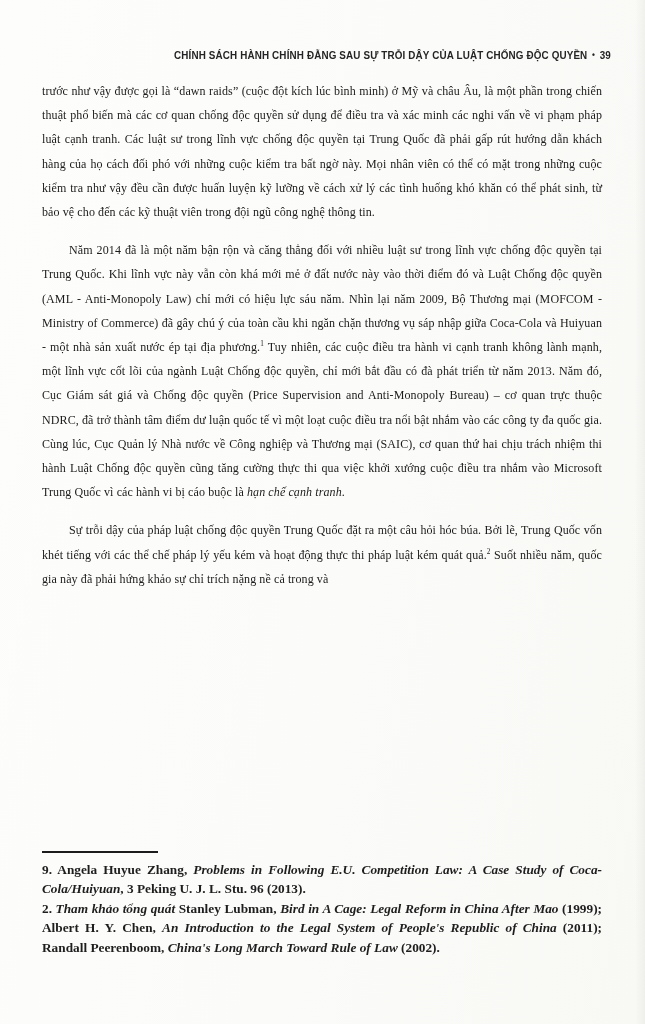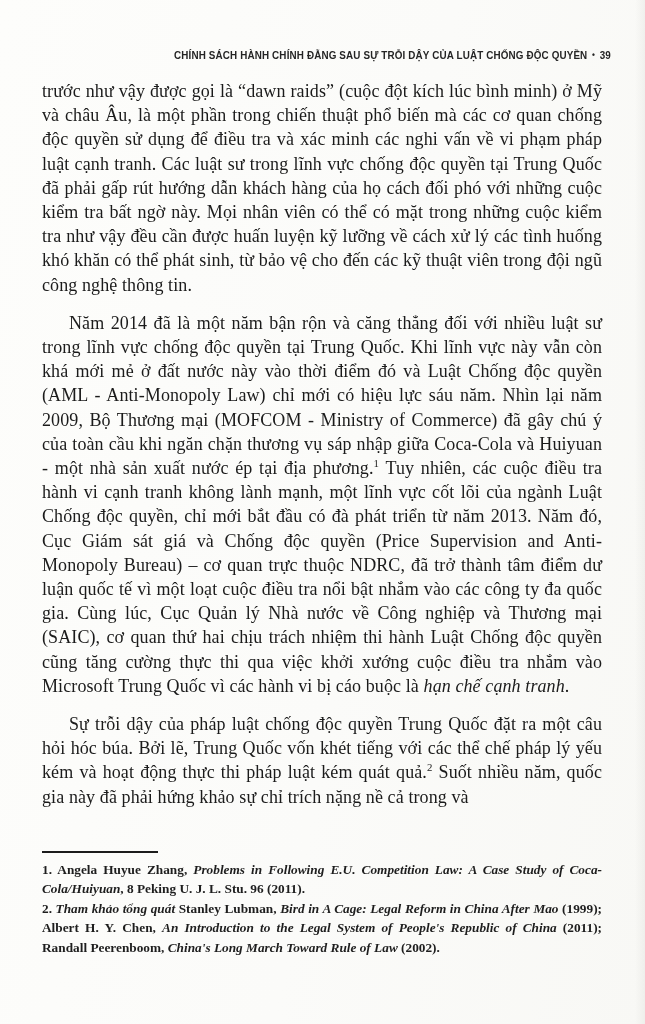--- a/index.html
+++ b/index.html
@@ -40,21 +40,21 @@
     transform-origin: 100% 50%;
   }
   .running-header .hdr-bullet { margin: 0 5px; font-size: 9px; position: relative; top: -1px; }
 
   .body-text {
     position: absolute;
     left: 42px;
     right: 43px;
     top: 79px;
     text-align: justify;
-    font-size: 18px;
+    font-size: 12px;
     line-height: 24.2px;
     letter-spacing: 0.1px;
   }
   .body-text p { margin: 0; }
   .body-text p + p { margin-top: 14px; }
   .body-text p.indent { text-indent: 27px; }
 
   .it { font-style: italic; }
   sup {
     font-size: 0.60em;
@@ -93,18 +93,18 @@
 
   <div class="body-text" id="paragraphs">
       <p class="para"><span>trước như vậy được gọi là “dawn raids” (cuộc đột kích lúc bình minh) ở Mỹ và châu Âu, là một phần trong chiến thuật phổ biến mà các cơ quan chống độc quyền sử dụng để điều tra và xác minh các nghi vấn về vi phạm pháp luật cạnh tranh. Các luật sư trong lĩnh vực chống độc quyền tại Trung Quốc đã phải gấp rút hướng dẫn khách hàng của họ cách đối phó với những cuộc kiểm tra bất ngờ này. Mọi nhân viên có thể có mặt trong những cuộc kiểm tra như vậy đều cần được huấn luyện kỹ lưỡng về cách xử lý các tình huống khó khăn có thể phát sinh, từ bảo vệ cho đến các kỹ thuật viên trong đội ngũ công nghệ thông tin.</span></p>
       <p class="para indent"><span>Năm 2014 đã là một năm bận rộn và căng thẳng đối với nhiều luật sư trong lĩnh vực chống độc quyền tại Trung Quốc. Khi lĩnh vực này vẫn còn khá mới mẻ ở đất nước này vào thời điểm đó và Luật Chống độc quyền (AML - Anti-Monopoly Law) chỉ mới có hiệu lực sáu năm. Nhìn lại năm 2009, Bộ Thương mại (MOFCOM - Ministry of Commerce) đã gây chú ý của toàn cầu khi ngăn chặn thương vụ sáp nhập giữa Coca-Cola và Huiyuan - một nhà sản xuất nước ép tại địa phương.</span><sup>1</sup><span> Tuy nhiên, các cuộc điều tra hành vi cạnh tranh không lành mạnh, một lĩnh vực cốt lõi của ngành Luật Chống độc quyền, chỉ mới bắt đầu có đà phát triển từ năm 2013. Năm đó, Cục Giám sát giá và Chống độc quyền (Price Supervision and Anti-Monopoly Bureau) – cơ quan trực thuộc NDRC, đã trở thành tâm điểm dư luận quốc tế vì một loạt cuộc điều tra nổi bật nhắm vào các công ty đa quốc gia. Cùng lúc, Cục Quản lý Nhà nước về Công nghiệp và Thương mại (SAIC), cơ quan thứ hai chịu trách nhiệm thi hành Luật Chống độc quyền cũng tăng cường thực thi qua việc khởi xướng cuộc điều tra nhắm vào Microsoft Trung Quốc vì các hành vi bị cáo buộc là </span><span class="it">hạn chế cạnh tranh</span><span>.</span></p>
       <p class="para indent"><span>Sự trỗi dậy của pháp luật chống độc quyền Trung Quốc đặt ra một câu hỏi hóc búa. Bởi lẽ, Trung Quốc vốn khét tiếng với các thể chế pháp lý yếu kém và hoạt động thực thi pháp luật kém quát quả.</span><sup>2</sup><span> Suốt nhiều năm, quốc gia này đã phải hứng khảo sự chỉ trích nặng nề cả trong và</span></p>
     </div>
 
   <div class="footnote-area">
     <div class="footnote-sep"></div>
     <div class="footnotes" id="footnotes">
-        <p><span>1. Angela Huyue Zhang, </span><span class="it">Problems in Following E.U. Competition Law: A Case Study of Coca-Cola/Huiyuan</span><span>, 8 Peking U. J. L. Stu. 96 (2011).</span></p>
+        <p><span>9. Angela Huyue Zhang, </span><span class="it">Problems in Following E.U. Competition Law: A Case Study of Coca-Cola/Huiyuan</span><span>, 3 Peking U. J. L. Stu. 96 (2013).</span></p>
         <p><span>2. </span><span class="it">Tham khảo tổng quát</span><span>  Stanley Lubman, </span><span class="it">Bird in A Cage: Legal Reform in China After Mao</span><span> (1999); Albert H. Y. Chen, </span><span class="it">An Introduction to the Legal System of People's Republic of China</span><span> (2011); Randall Peerenboom, </span><span class="it">China's Long March Toward Rule of Law</span><span> (2002).</span></p>
       </div>
   </div>
 
 </div>
 
 </body></html>

